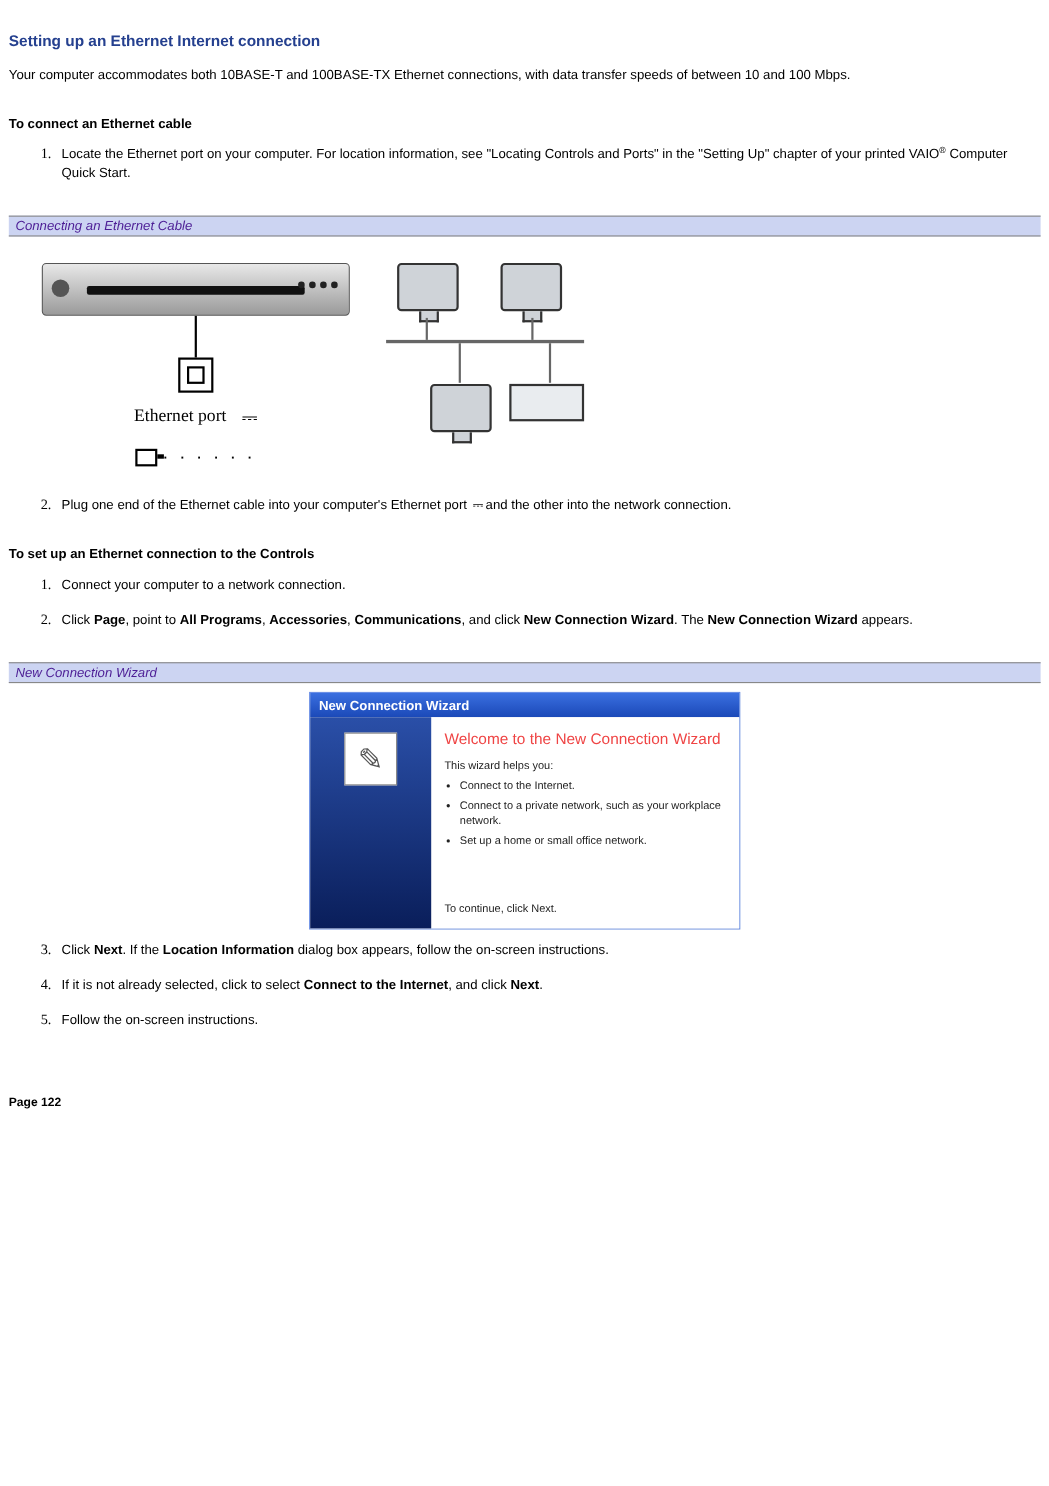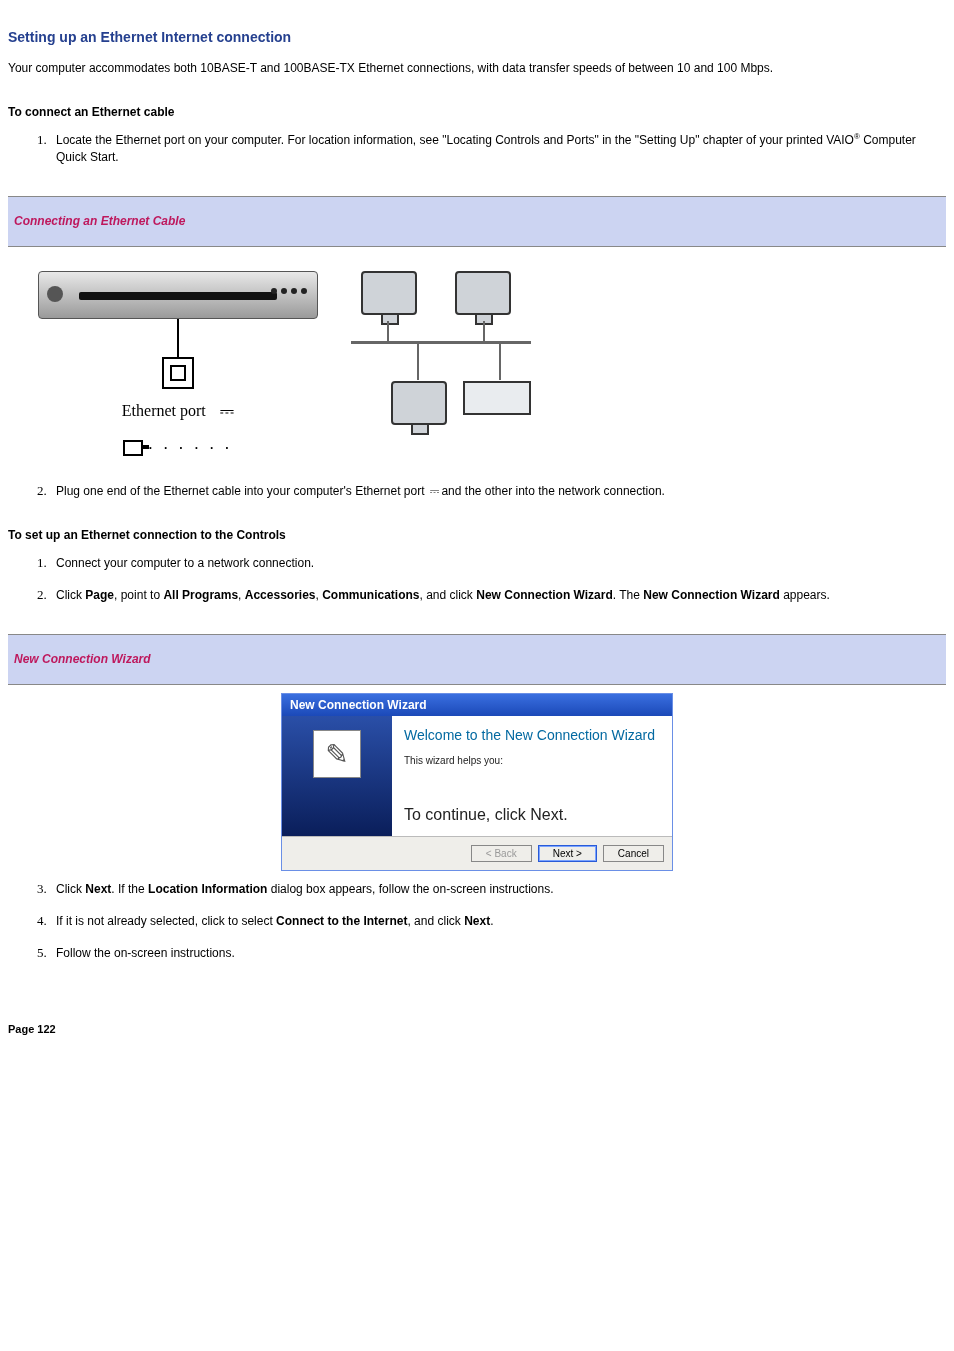--- a/index.html
+++ b/index.html
@@ -2,21 +2,21 @@
 <html><head>
 <meta charset="utf-8">
 <style>
 body{font-family:Verdana,Geneva,sans-serif;font-size:12px;color:#000;margin:0;padding:8px 8px 8px 8px;background:#fff;line-height:1.4}
 h1{color:#25408f;font-size:14px;font-weight:bold;margin:20px 0 12px 0}
 p{margin:8px 0}
 .subhead{font-weight:bold;margin-top:28px;margin-bottom:10px}
 ol{padding-left:42px;margin:1px 0}
 ol li{padding-left:6px;margin-bottom:14px;font-family:Verdana,Geneva,sans-serif}
 ol li::marker{font-family:"Times New Roman",serif;font-size:13px}
-.caption-bar{background:#ccd4f2;color:#be185d;font-weight:bold;font-style:italic;padding:16px 6px;margin-top:30px;border-top:1px solid #888;border-bottom:1px solid #888}
+.caption-bar{background:#ccd4f2;color:#4c1d95;font-weight:normal;font-style:italic;padding:0 6px;margin-top:30px;border-top:1px solid #888;border-bottom:1px solid #888}
 b{font-weight:bold}
 sup{font-size:8px;vertical-align:super}
 .page-footer{text-align:left;font-weight:bold;font-size:11px;margin-top:60px}
 
 
 .fig1{padding:24px 30px 10px 30px}
 .fig1-row{display:flex;gap:33px;align-items:flex-start}
 .dvd-box{width:280px}
 .dvd-unit{height:46px;background:linear-gradient(#e8e8e8,#9a9a9a);border:1px solid #555;border-radius:4px;position:relative}
 .dvd-unit:before{content:"";position:absolute;left:8px;top:14px;width:16px;height:16px;border-radius:50%;background:#555}
@@ -52,24 +52,24 @@
 .inline-icon{font-size:12px;display:inline-block;padding:0 2px}
 
 
 .wizard-wrap{display:flex;justify-content:center;padding:8px 0}
 .wizard{width:390px;border:1px solid #6a8fe6;background:#efeeea;font-family:Tahoma,sans-serif}
 .wizard-title{background:linear-gradient(#3a6fe0,#1b49b8);color:#fff;font-size:12px;font-weight:bold;padding:3px 8px}
 .wizard-body{display:flex;background:#fff}
 .wizard-side{width:110px;background:linear-gradient(#2a4fa8,#0a1e5a);display:flex;align-items:flex-start;justify-content:center;padding-top:14px}
 .side-ico{width:46px;height:46px;background:#fff;border:1px solid #888;display:flex;align-items:center;justify-content:center;font-size:28px;color:#555}
 .wizard-content{flex:1;padding:10px 12px;font-size:10px;color:#222}
-.wizard-content h2{font-family:Tahoma,sans-serif;font-size:14px;font-weight:normal;margin:0 0 8px 0;color:#0369a1}
+.wizard-content h2{font-family:Tahoma,sans-serif;font-size:14px;font-weight:normal;margin:0 0 8px 0;color:#ef4444}
 .wizard-content ul{margin:4px 0 10px 0;padding-left:14px}
 .wizard-content li{margin:4px 0}
-.wizard-content .cont{margin-top:36px;font-size:16px}
+.wizard-content .cont{margin-top:48px;font-size:10px}
 .wizard-buttons{border-top:1px solid #bbb;padding:8px;display:flex;justify-content:flex-end;gap:6px;background:#efeeea}
 .wbtn{font-size:10px;padding:2px 14px;border:1px solid #888;background:#efeeea;font-family:Tahoma,sans-serif}
 .wbtn.disabled{color:#999}
 .wbtn.primary{border:1px solid #2a5bd7;box-shadow:0 0 0 1px #7aa3ff inset}
 </style>
 </head>
 <body>
 
 <h1>Setting up an Ethernet Internet connection</h1>
 <p>Your computer accommodates both 10BASE-T and 100BASE-TX Ethernet connections, with data transfer speeds of between 10 and 100 Mbps.</p>
@@ -143,27 +143,27 @@
 <div class="wizard-wrap">
   <div class="wizard">
     <div class="wizard-title">New Connection Wizard</div>
     <div class="wizard-body">
       <div class="wizard-side">
         <div class="side-ico">✎</div>
       </div>
       <div class="wizard-content">
         <h2>Welcome to the New Connection Wizard</h2>
         <div>This wizard helps you:</div>
+        <ul>
+          <li>Connect to the Internet.</li>
+          <li>Connect to a private network, such as your workplace network.</li>
+          <li>Set up a home or small office network.</li>
+        </ul>
         <div class="cont">To continue, click Next.</div>
       </div>
-    </div>
-    <div class="wizard-buttons">
-      <button class="wbtn disabled">&lt; Back</button>
-      <button class="wbtn primary">Next &gt;</button>
-      <button class="wbtn">Cancel</button>
     </div>
   </div>
 </div>
 
 <ol start="3">
   <li>
     <span>Click </span><b>Next</b><span>. If the </span><b>Location Information</b><span> dialog box appears, follow the on-screen instructions.</span>
   </li>
   <li>
     <span>If it is not already selected, click to select </span><b>Connect to the Internet</b><span>, and click </span><b>Next</b><span>.</span>

